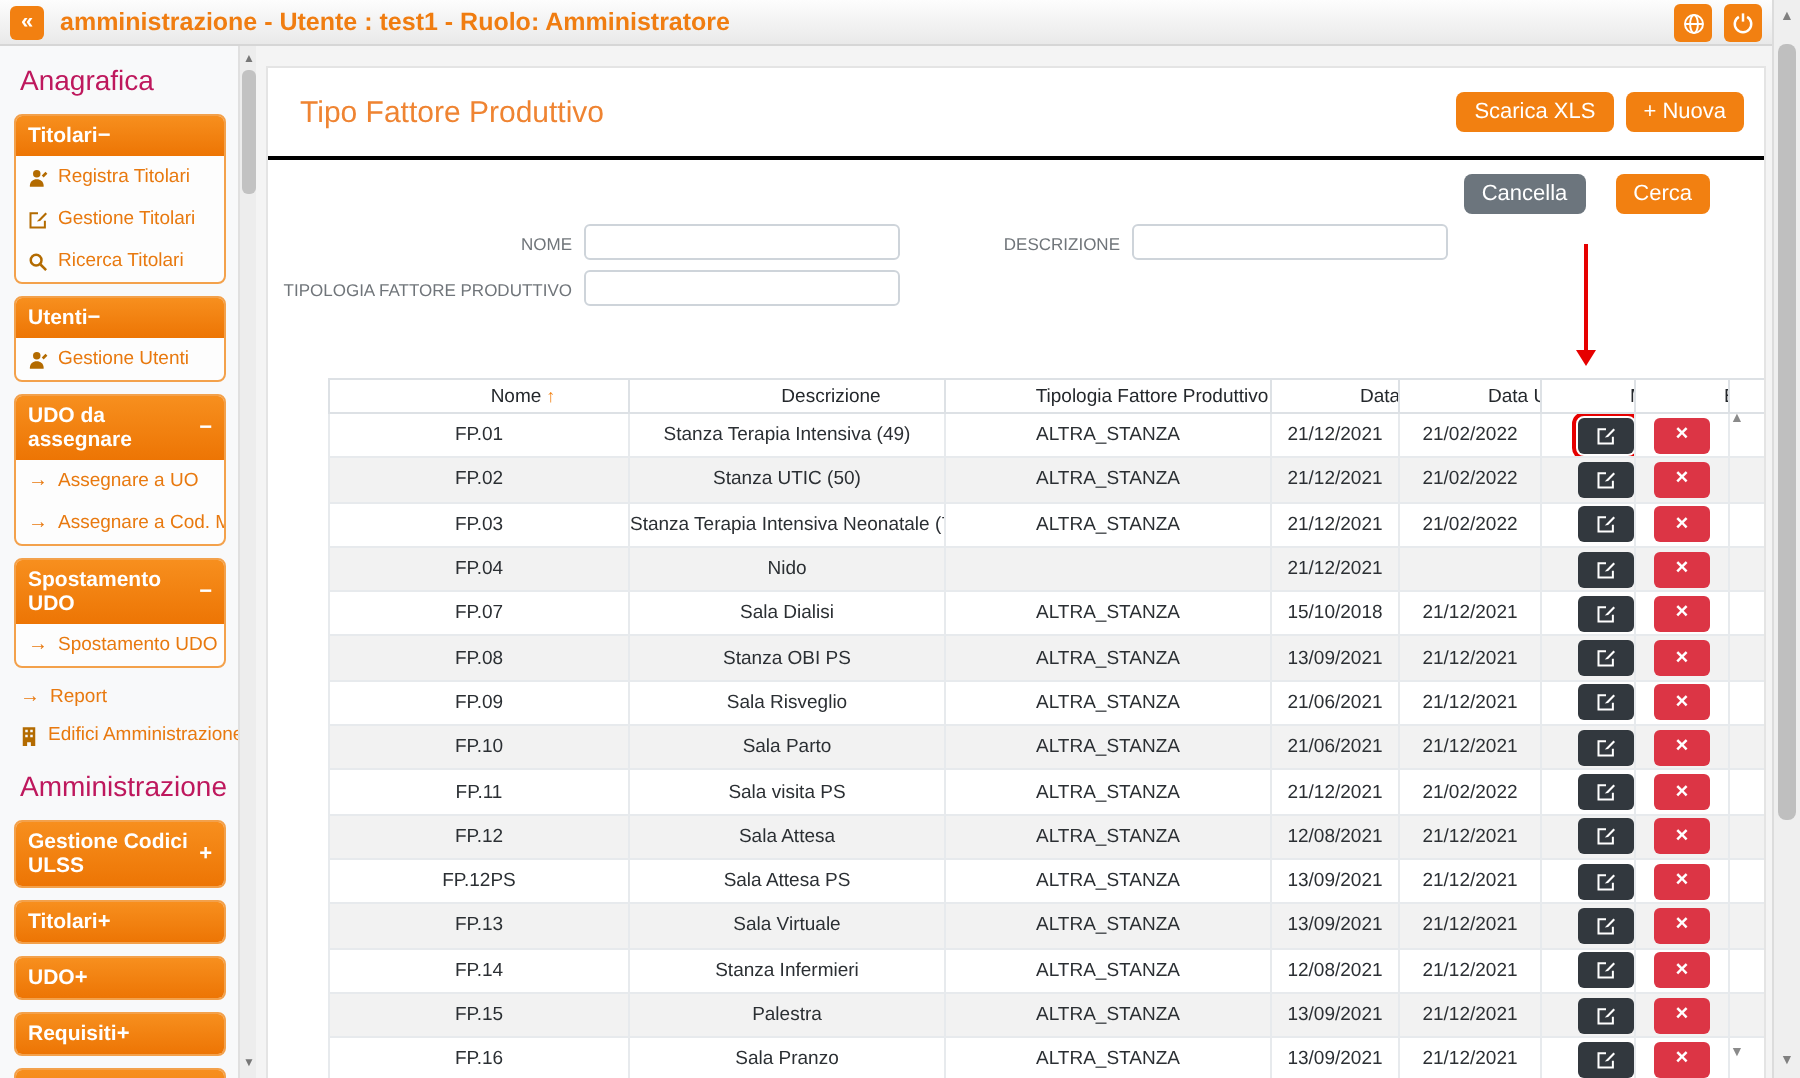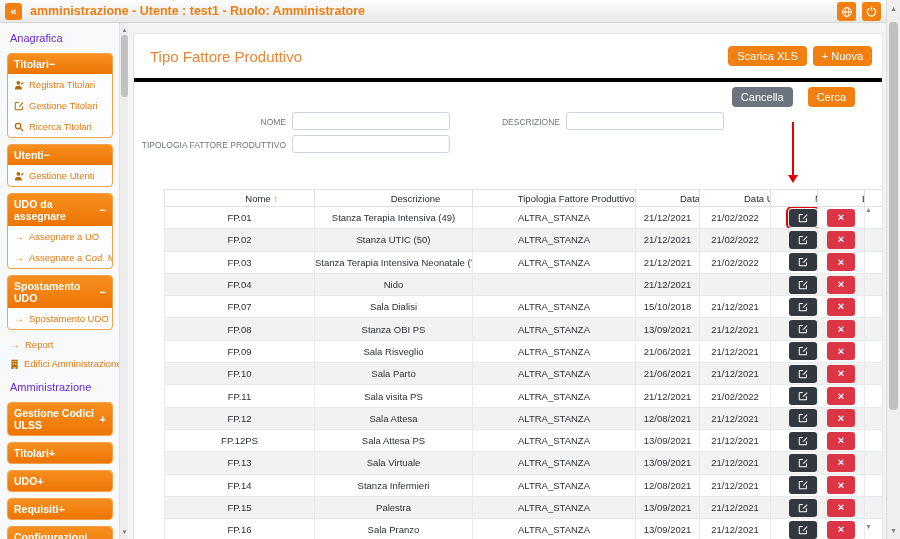--- a/index.html
+++ b/index.html
@@ -8,39 +8,39 @@
 
 
 .topbar { position:absolute; top:0; left:0; width:900px; height:23px; background:linear-gradient(#fdfdfd,#e9e9e9); border-bottom:1px solid #d6d6d6; display:flex; align-items:center; z-index:6; }
 .collapse-btn { margin-left:5px; width:17px; height:17px; background:#f28011; color:#fff; border-radius:3px; font-weight:bold; font-size:11px; display:flex; align-items:center; justify-content:center; cursor:pointer; }
 .topbar-title { margin-left:8px; color:#f07d11; font-weight:bold; font-size:12.5px; white-space:nowrap; }
 .topbar-actions { position:absolute; right:19px; top:2px; display:flex; gap:6px; }
 .topbar-icon-btn { width:19px; height:19px; background:#f28011; border-radius:3px; display:flex; align-items:center; justify-content:center; cursor:pointer; }
 
 
 .sidebar { position:absolute; top:23px; left:0; width:119px; height:516px; background:#f8f9fa; overflow:hidden; }
-.sb-heading { font-size:11px; color:#6d28d9; margin:9px 0 9px 10px; }
+.sb-heading { font-size:14px; color:#be185d; margin:9px 0 9px 10px; }
 .sb-panel { margin:0 6px 6px 7px; border:1px solid #f3a14b; border-radius:4px; background:#fdfdfd; overflow:hidden; }
 .sb-panel-header { background:linear-gradient(#f78f1e,#ed7504); color:#fff; font-size:10.5px; font-weight:bold; padding:4px 6px; display:flex; justify-content:flex-start; align-items:center; cursor:pointer; }
 .sb-toggle { font-weight:bold; font-size:11px; line-height:1; }
 .sb-item { display:flex; gap:5px; padding:5px 6px; font-size:9.5px; color:#e8790f; cursor:pointer; white-space:nowrap; }
 .sb-link { display:flex; align-items:center; gap:5px; padding:3px 6px 3px 10px; font-size:9.5px; color:#e8790f; cursor:pointer; margin-bottom:2px; white-space:nowrap; }
 .icon { display:inline-flex; align-items:center; }
 .icon svg { display:block; }
 .arrow-glyph { color:#e8790f; font-weight:bold; font-size:10px; }
 
 
 .sb-scrollbar { position:absolute; top:23px; left:119px; width:9px; height:516px; background:#ededed; border-left:1px solid #e0e0e0; z-index:5; }
 .sb-sc-up, .sb-sc-down { position:absolute; left:0; width:9px; text-align:center; font-size:6px; color:#777; }
 .sb-sc-up { top:4px; } .sb-sc-down { bottom:4px; }
 .sb-sc-thumb { position:absolute; top:12px; left:1px; width:7px; height:62px; background:#c2c2c2; border-radius:3px; }
 
 
 .main-card { position:absolute; left:133px; top:33px; width:750px; height:506px; background:#fff; border:1px solid #e4e4e4; border-bottom:none; overflow:hidden; }
-.card-top { display:flex; justify-content:space-between; align-items:center; padding:12px 10px 12px 16px; border-bottom:4px solid #000000; }
+.card-top { display:flex; justify-content:space-between; align-items:center; padding:12px 10px 12px 16px; border-bottom:2px solid #000000; }
 .page-title { color:#ef8432; font-size:15px; }
 .top-buttons { display:flex; gap:6px;margin-left:28px; }
 .btn { border:none; border-radius:4px; color:#fff; font-size:11px; padding:4px 9px; font-family:inherit; cursor:pointer; white-space:nowrap; }
 .btn-orange { background:#f28011; }
 .btn-gray { background:#6c757d; }
 .actions-row { position:absolute; top:53px; right:27px; display:flex; gap:15px; }
 
 
 .form-area { position:absolute; top:78px; left:0; width:100%; }
 .form-row { display:flex; margin-bottom:5px; align-items:flex-start; }

